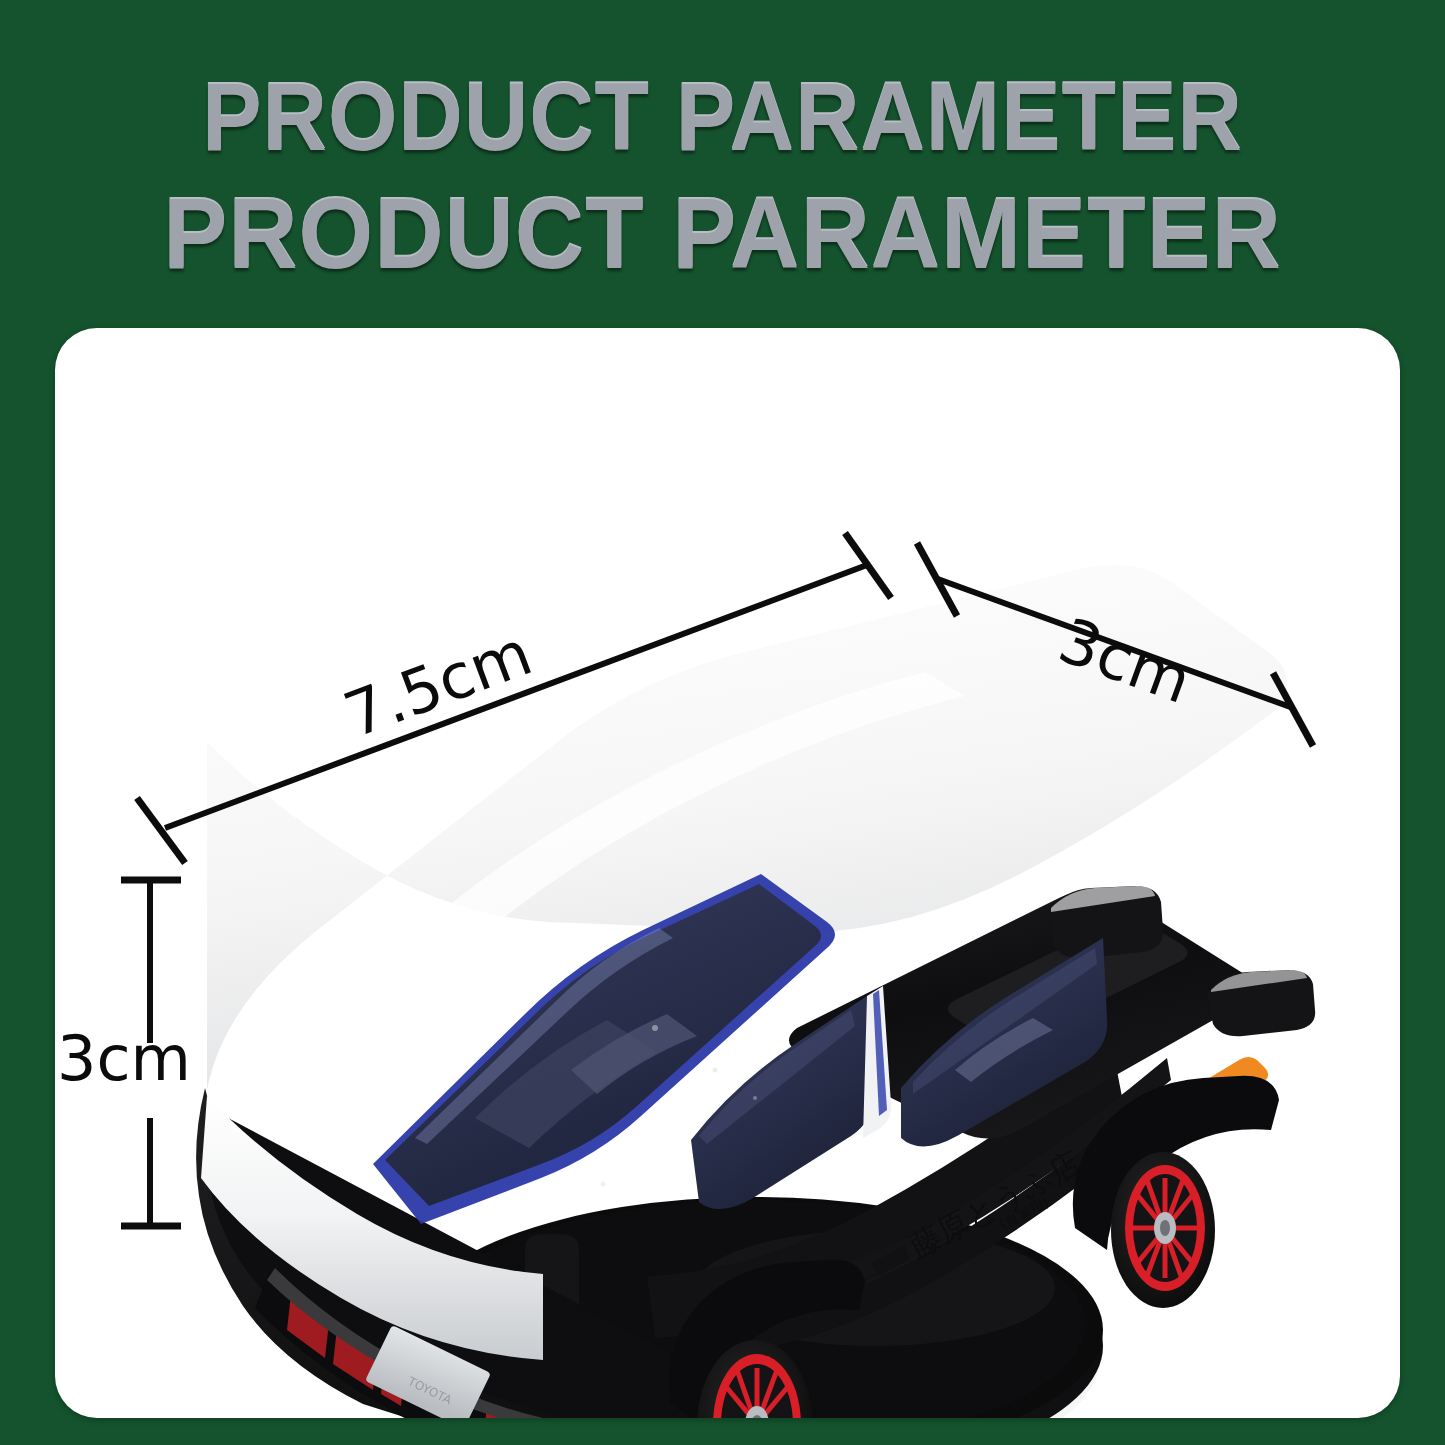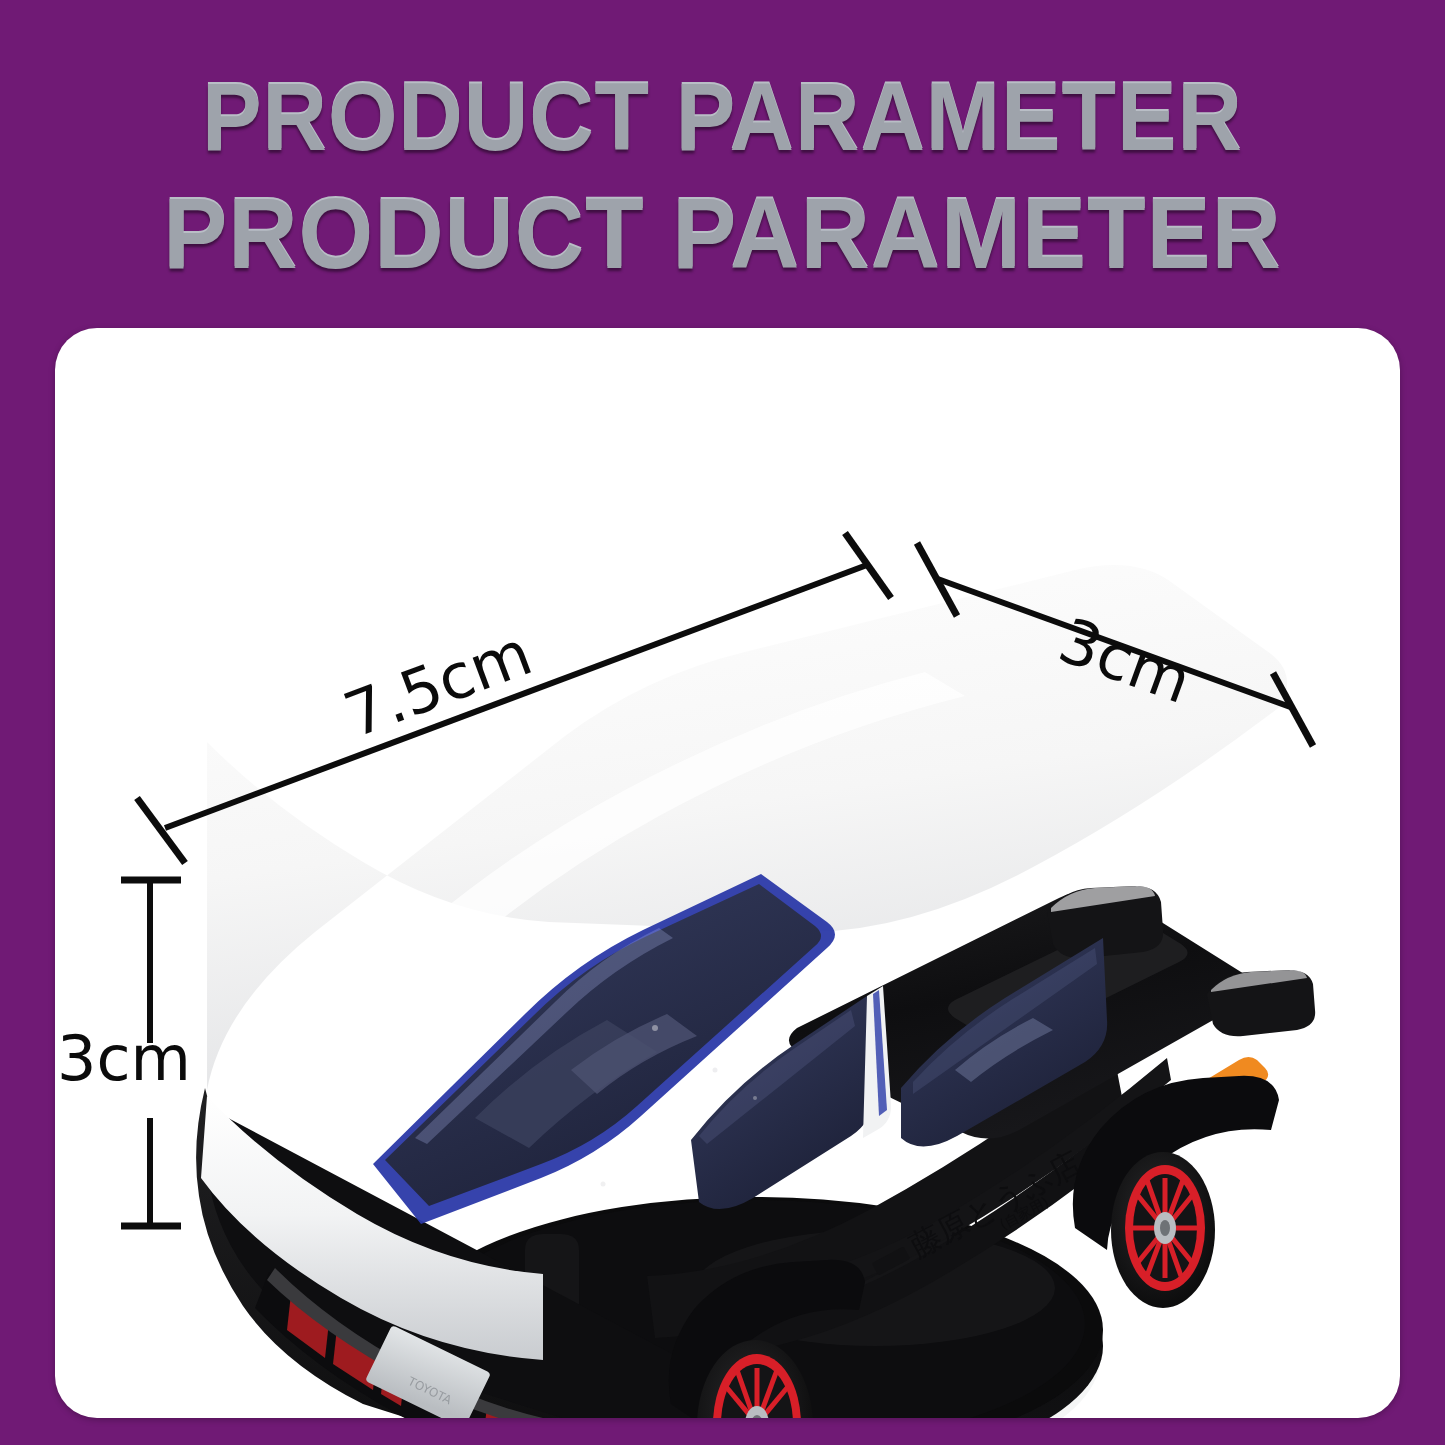--- a/index.html
+++ b/index.html
@@ -2,21 +2,21 @@
 <html><head>
 <meta charset="utf-8">
 <style>
   html,body{margin:0;padding:0;}
   body{
     width:1445px;height:1445px;
     background:#333b47;
     font-family:"Liberation Sans",sans-serif;
     overflow:hidden;
   }
-  #stage{position:relative;width:1445px;height:1445px;background:#701a75;}
+  #stage{position:relative;width:1445px;height:1445px;background:#14532d;}
 
   
   .headline{
     position:absolute;left:0;width:1445px;
     text-align:center;
     color:#9ea3ab;
     font-weight:700;
     letter-spacing:1px;
     transform-origin:center center;
     text-shadow:0 -2px 0 #b9bec6, 0 3px 3px rgba(0,0,0,.45);

